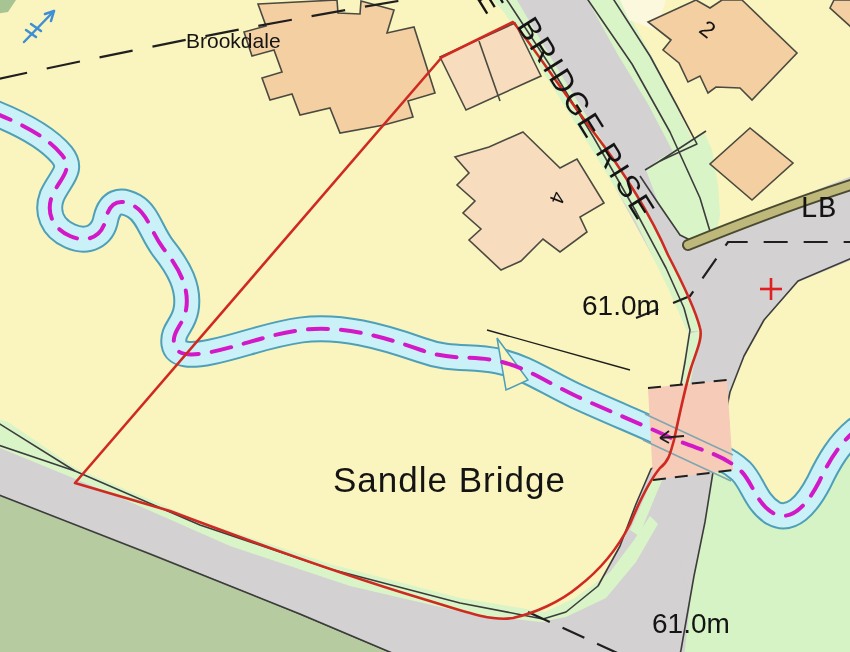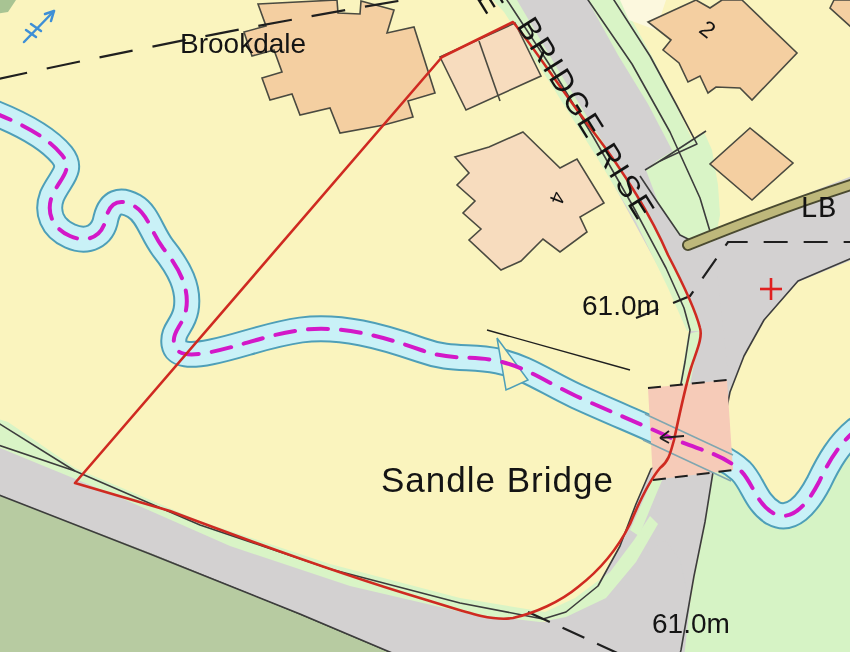--- a/index.html
+++ b/index.html
@@ -7,30 +7,30 @@
     position:relative;width:850px;height:652px;overflow:hidden;
     background:#FAF4BE;
     font-family:"Liberation Sans", sans-serif;
   }
   #stage svg{position:absolute;left:0;top:0;}
   .lbl{
     position:absolute;color:#141414;white-space:nowrap;
     font-family:"Liberation Sans", sans-serif;line-height:1;
     -webkit-user-select:none;user-select:none;
   }
-  .lbl.estate{left:180px;top:30px;font-size:28px;}
+  .lbl.estate{left:186px;top:30px;font-size:21px;}
   .lbl.roadname{left:538px;top:12px;font-size:31px;letter-spacing:3px;
     transform-origin:0 0;transform:rotate(58deg);}
   .lbl.roadname-clip{left:498px;top:-16px;font-size:31px;
     transform-origin:0 0;transform:rotate(58deg);}
   .lbl.h2{left:701px;top:18px;font-size:23px;transform-origin:50% 50%;transform:rotate(38deg);}
   .lbl.h4{left:552px;top:188px;font-size:20px;transform-origin:50% 50%;transform:rotate(112deg);}
   .lbl.lb{left:800px;top:194px;font-size:30px;font-family:Liberation Mono, monospace;}
   .lbl.spot-mid{left:582px;top:292px;font-size:28px;}
-  .lbl.place{left:333px;top:462px;font-size:35px;letter-spacing:1px;margin-left:48px;}
+  .lbl.place{left:333px;top:462px;font-size:35px;letter-spacing:1px;}
   .lbl.spot-bottom{left:652px;top:610px;font-size:28px;}
 </style>
 </head>
 <body>
 
 <div id="stage">
 <svg width="850" height="652" viewBox="0 0 850 652">
 
   <rect x="-5" y="-5" width="860" height="662" fill="#FAF4BE"></rect>
 

